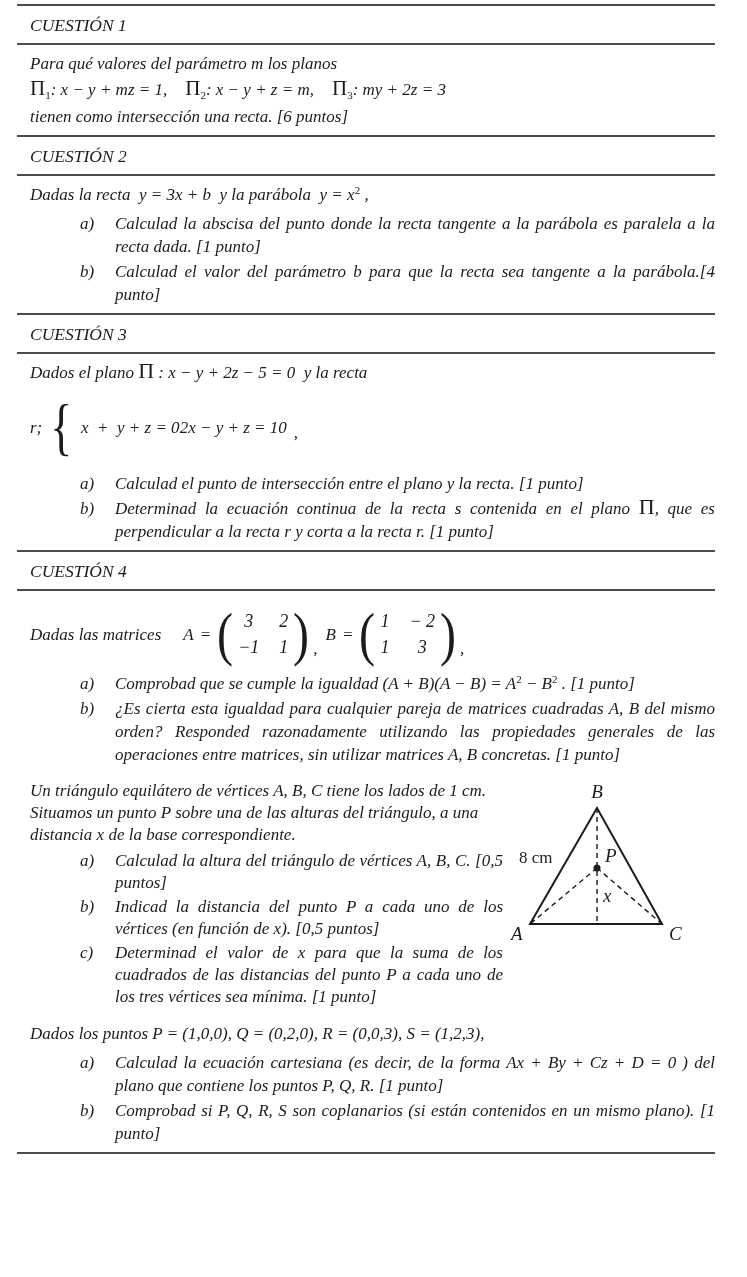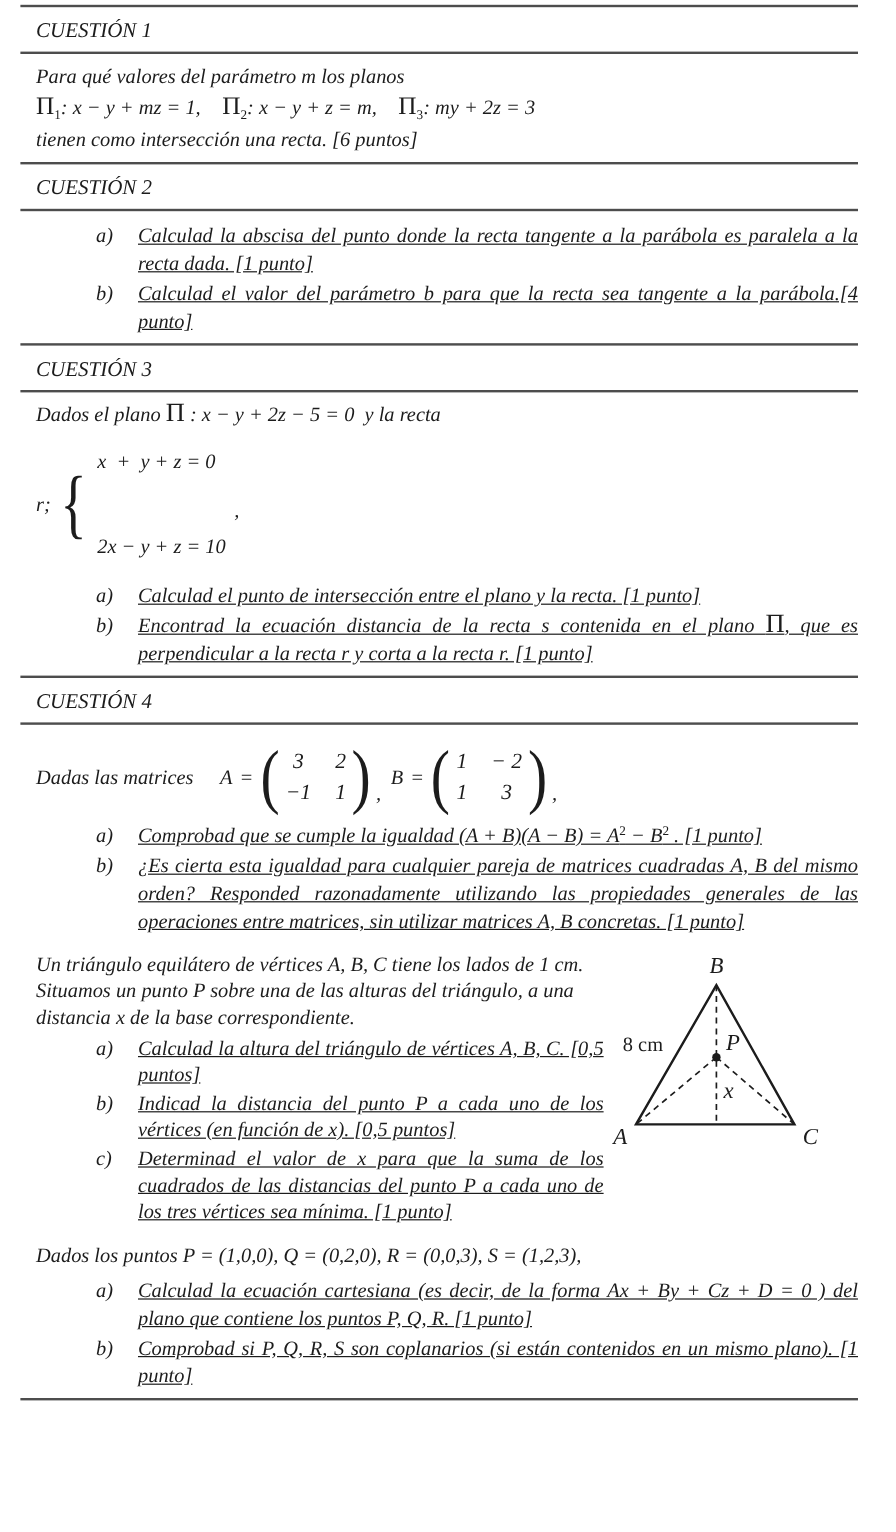--- a/index.html
+++ b/index.html
@@ -10,33 +10,33 @@
   }
   .page { padding:4px 32px 0 17px;border-radius:10px; }
   .sec-header {
     border-top:2px solid #4d4d4d; border-bottom:2px solid #4d4d4d;
     padding:8px 0 7px 13px; font-size:17.5px; line-height:22px;
   }
   .sec-body { padding:7px 0 7px 13px; line-height:23px; }
   .line { margin:0; }
   .item { display:flex; margin-top:2px; }
   .item-label { flex:none; width:35px; margin-left:50px; }
-  .item-text { flex:1; text-align:justify;text-decoration:underline; }
+  .item-text { flex:1; text-align:justify; }
   .pi { font-style:normal; font-size:21px; line-height:0; }
   .pi-big { font-style:normal; font-size:22px; line-height:0; }
   sub { font-style:normal; font-size:11px; vertical-align:-4px; line-height:0; }
   sup { font-style:normal; font-size:11px; vertical-align:6px; line-height:0; }
   .plane-line { display:flex; align-items:flex-end; line-height:30px; }
   .plane { margin-right:18px; white-space:nowrap; }
   
   .system { display:flex; align-items:center; margin:14px 0 16px 0; }
   .sys-label { margin-right:4px; }
   .brace { font-style:normal; font-size:64px; font-weight:300; line-height:58px;
            display:inline-block; transform:scaleX(0.72); }
-  .sys-eqs { display:flex; flex-direction:column; line-height:27px; margin-left:4px;gap:44px; }
+  .sys-eqs { display:flex; line-height:27px; margin-left:4px; }
   .sys-comma { align-self:center; margin-left:7px; margin-top:10px; }
   
   .matrix-line { display:flex; align-items:center; margin:10px 0 12px 0; }
   .matrix-intro { margin-right:22px; }
   .matrix { display:flex; align-items:center; }
   .mat-name { margin-right:6px; }
   .mat-eq { margin-right:4px; }
   .paren { font-style:normal; font-size:60px; font-weight:300; line-height:52px;
            display:inline-block; transform:scaleX(0.8); }
   .mat-grid { display:inline-grid; grid-template-columns:auto auto;
@@ -70,20 +70,21 @@
         <span class="plane"><span class="pi">Π</span><sub>2</sub><span>: x − y + z = m,</span></span>
         <span class="plane"><span class="pi">Π</span><sub>3</sub><span>: my + 2z = 3</span></span>
       </div>
       <p class="line">tienen como intersección una recta. [6 puntos]</p>
     </div>
   </div>
 
   <div class="sec">
     <div class="sec-header">CUESTIÓN 2</div>
     <div class="sec-body">
+      <p class="line mb6"><span>Dadas la recta&nbsp; y = 3x + b&nbsp; y la parábola&nbsp; y = x</span><sup>2</sup><span> ,</span></p>
       <div class="item">
         <span class="item-label">a)</span>
         <span class="item-text">Calculad la abscisa del punto donde la recta tangente a la parábola es paralela a la recta dada. [1 punto]</span>
       </div>
       <div class="item">
         <span class="item-label">b)</span>
         <span class="item-text">Calculad el valor del parámetro b para que la recta sea tangente a la parábola.[4 punto]</span>
       </div>
     </div>
   </div>
@@ -100,21 +101,21 @@
           <span>2x − y + z = 10</span>
         </span>
         <span class="sys-comma">,</span>
       </div>
       <div class="item">
         <span class="item-label">a)</span>
         <span class="item-text">Calculad el punto de intersección entre el plano y la recta. [1 punto]</span>
       </div>
       <div class="item">
         <span class="item-label">b)</span>
-        <span class="item-text"><span>Encontrad la ecuación distancia de la recta s contenida en el plano </span><span class="pi-big">Π</span><span>, que es perpendicular a la recta r y corta a la recta r. [1 punto]</span></span>
+        <span class="item-text"><span>Determinad la ecuación continua de la recta s contenida en el plano </span><span class="pi-big">Π</span><span>, que es perpendicular a la recta r y corta a la recta r. [1 punto]</span></span>
       </div>
     </div>
   </div>
 
   <div class="sec">
     <div class="sec-header">CUESTIÓN 4</div>
     <div class="sec-body">
       <div class="matrix-line">
         <span class="matrix-intro">Dadas las matrices</span>
         <span class="matrix">

